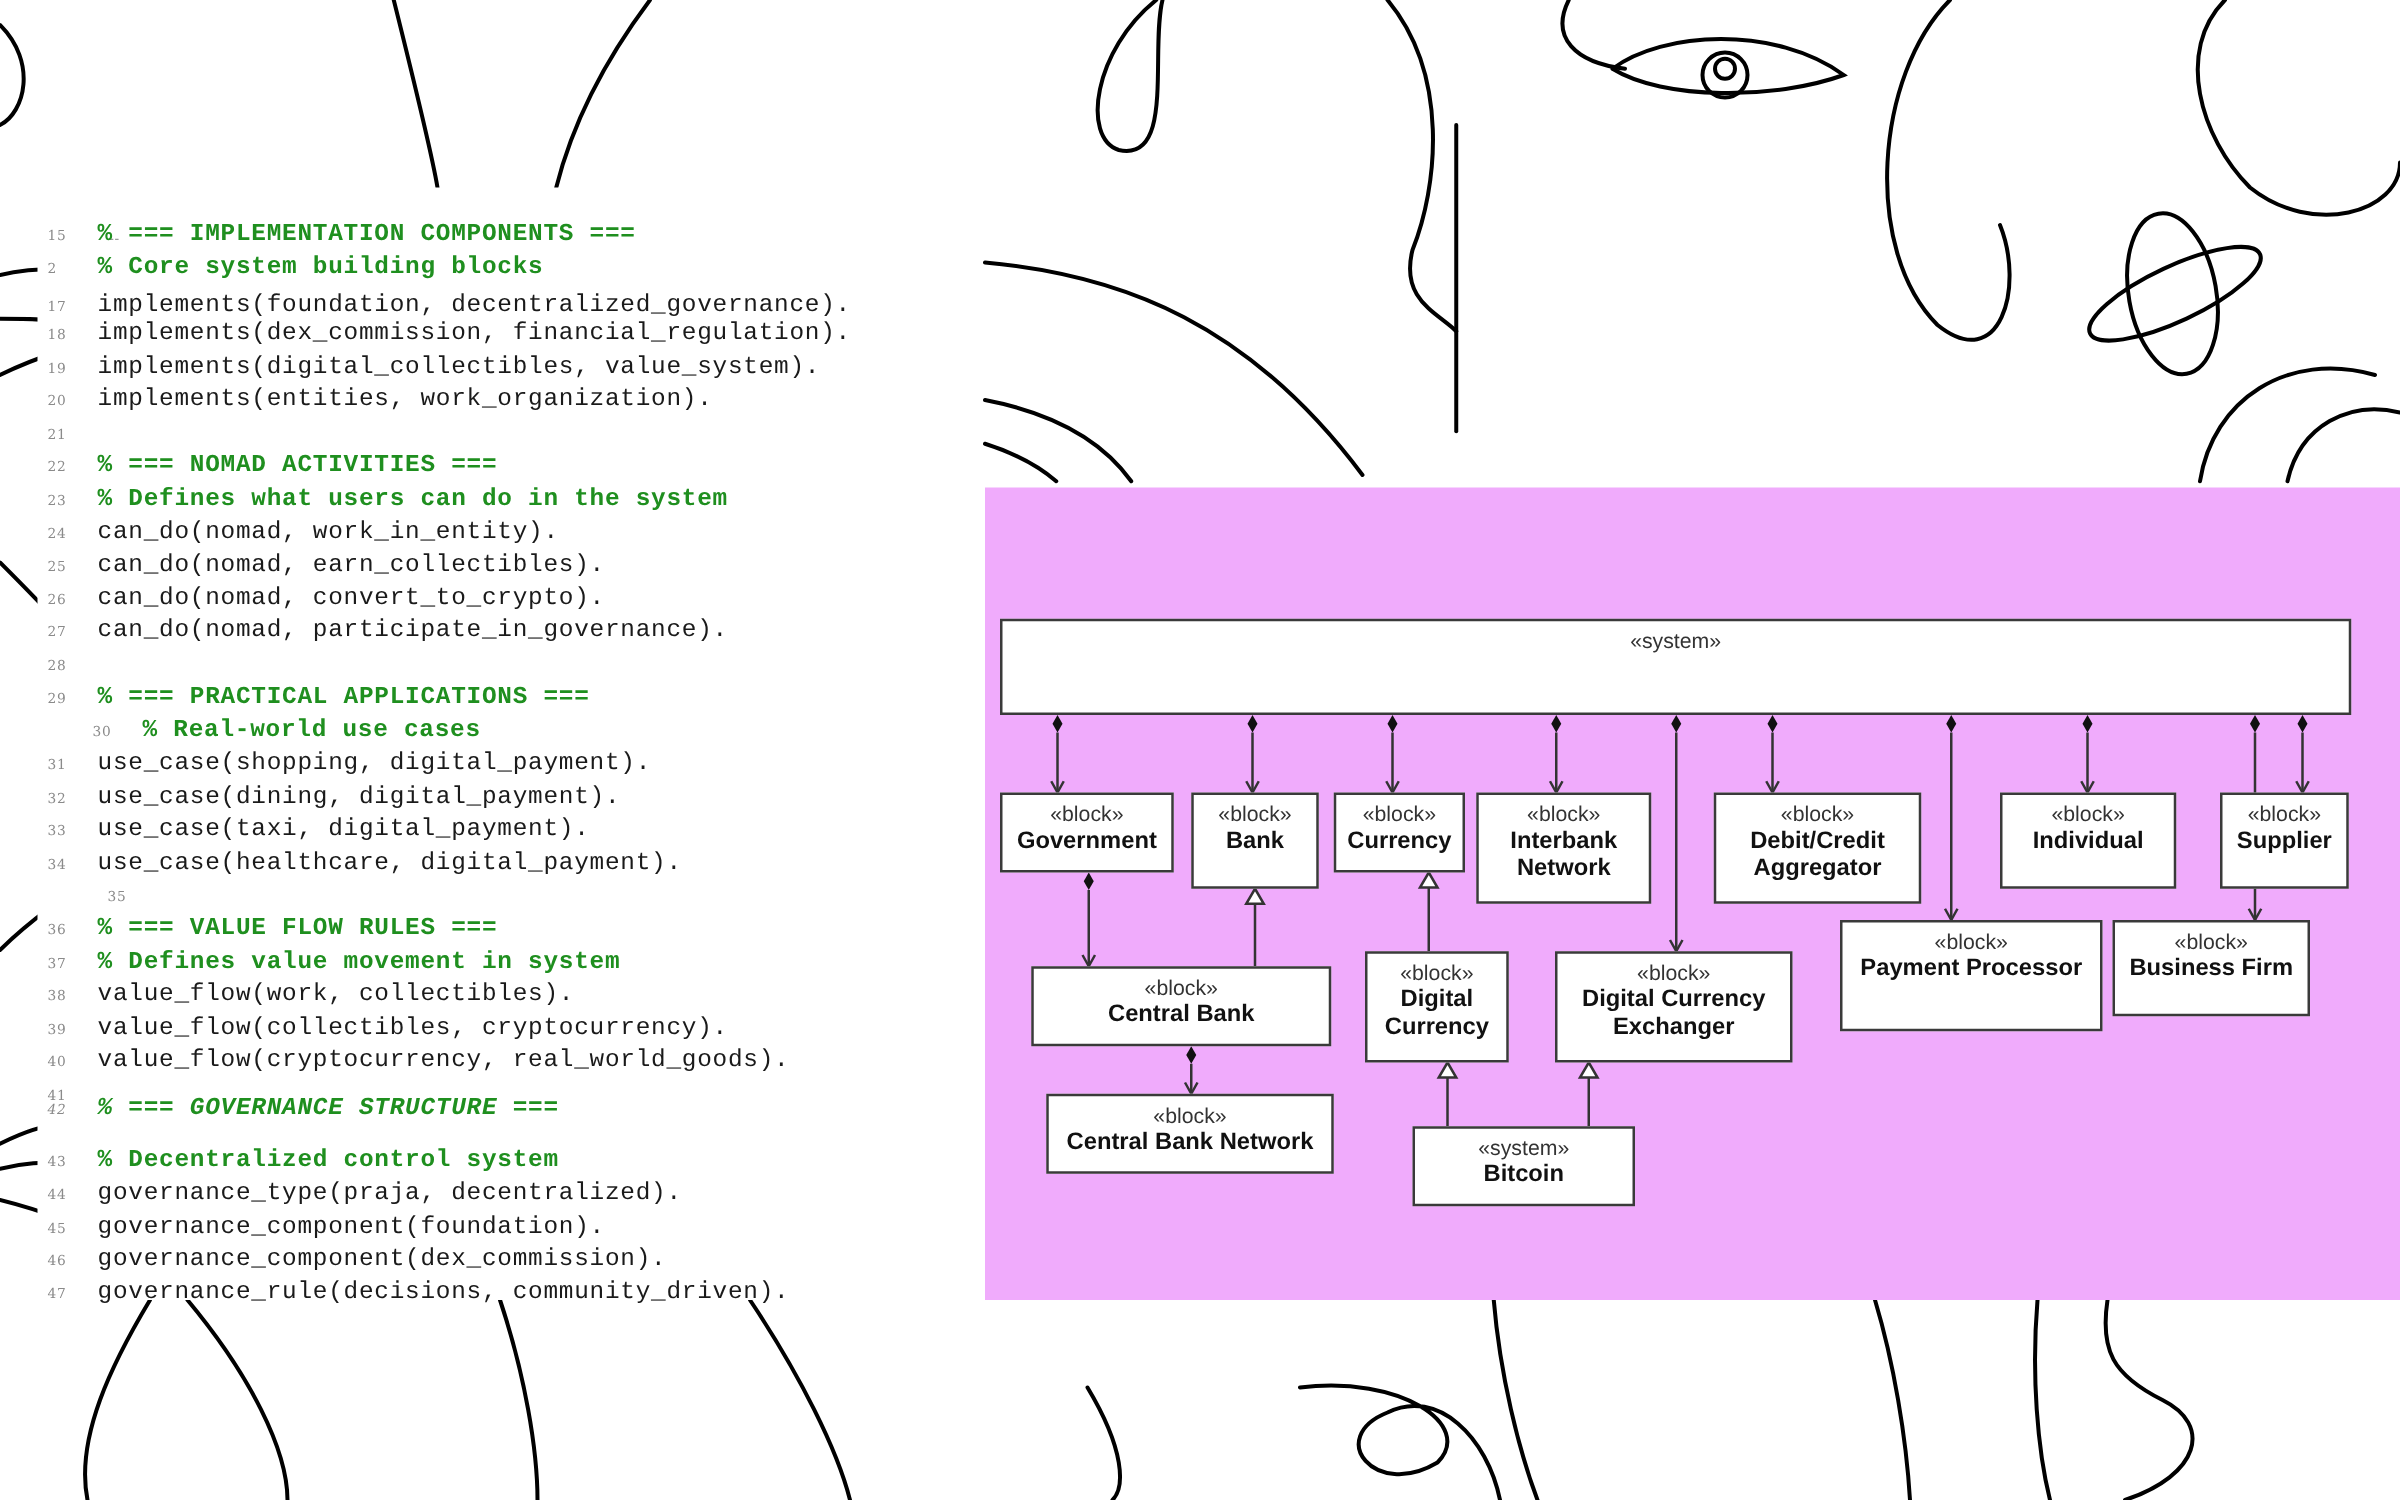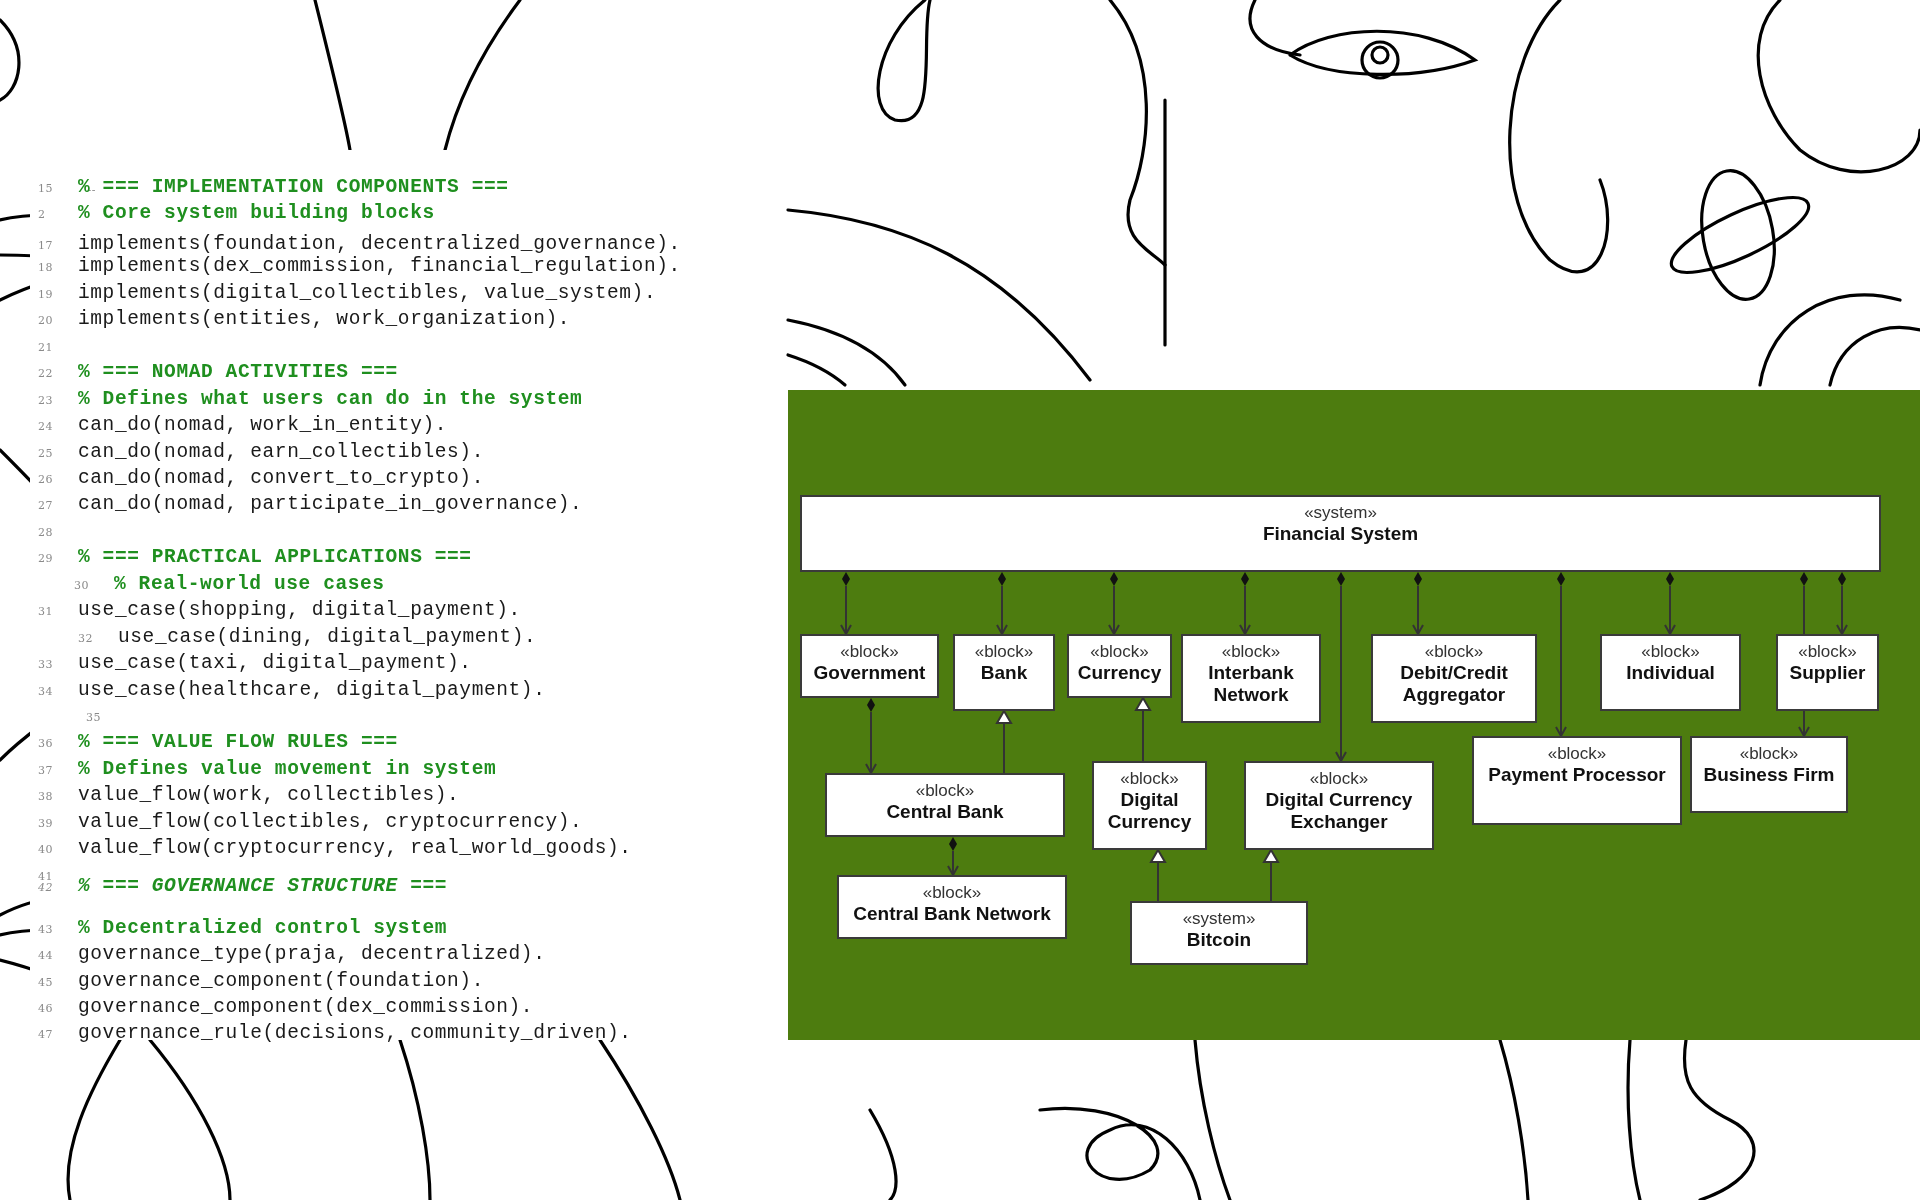--- a/index.html
+++ b/index.html
@@ -23,21 +23,21 @@
     display: inline-block; width: 48px; text-align: left;
     font-family: "DejaVu Serif", serif; font-size: 11px; color: #8a8a8a;
     padding-left: 8px; box-sizing: border-box;
   }
   .txt { font-family: "Liberation Mono", monospace; color: #1a1a1a; }
   .txt.comment { color: #1f8f1f; font-weight: bold; }
 
   
   .diagram-panel {
     position: absolute; left: 788px; top: 390px; width: 1132px; height: 650px;
-    background: #4d7c0f;
+    background: #f0abfc;
   }
   .diagram-svg { position: absolute; left: 0; top: 0; width: 1132px; height: 650px; }
   .blk {
     position: absolute; box-sizing: border-box; border: 2px solid #3a3a3a;
     background: #fff; text-align: center; font-family: "Liberation Sans", sans-serif;
     color: #111;
   }
   .blk .stereo { font-size: 17px; color: #333; margin-top: 6px; }
   .blk .name { font-size: 19px; font-weight: bold; line-height: 22px; }
 </style>
@@ -99,21 +99,21 @@
       <div class="code-line" style="top: 208.15px;"><span class="ln">22</span><span class="txt comment">% === NOMAD ACTIVITIES ===</span></div>
       <div class="code-line" style="top: 234.6px;"><span class="ln">23</span><span class="txt comment">% Defines what users can do in the system</span></div>
       <div class="code-line" style="top: 261.05px;"><span class="ln">24</span><span class="txt">can_do(nomad, work_in_entity).</span></div>
       <div class="code-line" style="top: 287.5px;"><span class="ln">25</span><span class="txt">can_do(nomad, earn_collectibles).</span></div>
       <div class="code-line" style="top: 313.95px;"><span class="ln">26</span><span class="txt">can_do(nomad, convert_to_crypto).</span></div>
       <div class="code-line" style="top: 340.4px;"><span class="ln">27</span><span class="txt">can_do(nomad, participate_in_governance).</span></div>
       <div class="code-line" style="top: 366.85px;"><span class="ln">28</span><span class="txt"></span></div>
       <div class="code-line" style="top: 393.3px;"><span class="ln">29</span><span class="txt comment">% === PRACTICAL APPLICATIONS ===</span></div>
       <div class="code-line" style="top: 419.75px; margin-left: 36px;"><span class="ln">30</span><span class="txt comment">% Real-world use cases</span></div>
       <div class="code-line" style="top: 446.2px;"><span class="ln">31</span><span class="txt">use_case(shopping, digital_payment).</span></div>
-      <div class="code-line" style="top: 472.65px; margin-left: 40px;"><span class="ln">32</span><span class="txt">use_case(dining, digital_payment).</span></div>
+      <div class="code-line" style="top: 472.65px;"><span class="ln">32</span><span class="txt">use_case(dining, digital_payment).</span></div>
       <div class="code-line" style="top: 499.1px;"><span class="ln">33</span><span class="txt">use_case(taxi, digital_payment).</span></div>
       <div class="code-line" style="top: 525.55px;"><span class="ln">34</span><span class="txt">use_case(healthcare, digital_payment).</span></div>
       <div class="code-line" style="top: 552px; margin-left: 48px;"><span class="ln">35</span><span class="txt"></span></div>
       <div class="code-line" style="top: 578.45px;"><span class="ln">36</span><span class="txt comment">% === VALUE FLOW RULES ===</span></div>
       <div class="code-line" style="top: 604.9px;"><span class="ln">37</span><span class="txt comment">% Defines value movement in system</span></div>
       <div class="code-line" style="top: 631.35px;"><span class="ln">38</span><span class="txt">value_flow(work, collectibles).</span></div>
       <div class="code-line" style="top: 657.8px;"><span class="ln">39</span><span class="txt">value_flow(collectibles, cryptocurrency).</span></div>
       <div class="code-line" style="top: 684.25px;"><span class="ln">40</span><span class="txt">value_flow(cryptocurrency, real_world_goods).</span></div>
       <div class="code-line" style="top: 710.7px;"><span class="ln">41</span><span class="txt"></span></div>
       <div class="code-line" style="top: 722px; font-style: italic;"><span class="ln">42</span><span class="txt comment">% === GOVERNANCE STRUCTURE ===</span></div>
@@ -168,21 +168,20 @@
       <line x1="355" y1="320" x2="355" y2="371" stroke="#333" stroke-width="2"></line>
       <polygon points="355,308 362,320 348,320" fill="#fff" stroke="#333" stroke-width="2"></polygon>
       <line x1="370" y1="472" x2="370" y2="511" stroke="#333" stroke-width="2"></line>
       <polygon points="370,460 377,472 363,472" fill="#fff" stroke="#333" stroke-width="2"></polygon>
       <line x1="483" y1="472" x2="483" y2="511" stroke="#333" stroke-width="2"></line>
       <polygon points="483,460 490,472 476,472" fill="#fff" stroke="#333" stroke-width="2"></polygon>
     </svg>
   <div id="diagram-blocks">
       <div class="blk" style="left: 12px; top: 105px; width: 1081px; height: 77px;">
         <div class="stereo">«system»</div>
-        <div class="name">Financial System</div>
       </div>
       <div class="blk" style="left: 12px; top: 244px; width: 139px; height: 64px;">
         <div class="stereo">«block»</div>
         <div class="name">Government</div>
       </div>
       <div class="blk" style="left: 165px; top: 244px; width: 102px; height: 77px;">
         <div class="stereo">«block»</div>
         <div class="name">Bank</div>
       </div>
       <div class="blk" style="left: 279px; top: 244px; width: 105px; height: 64px;">

